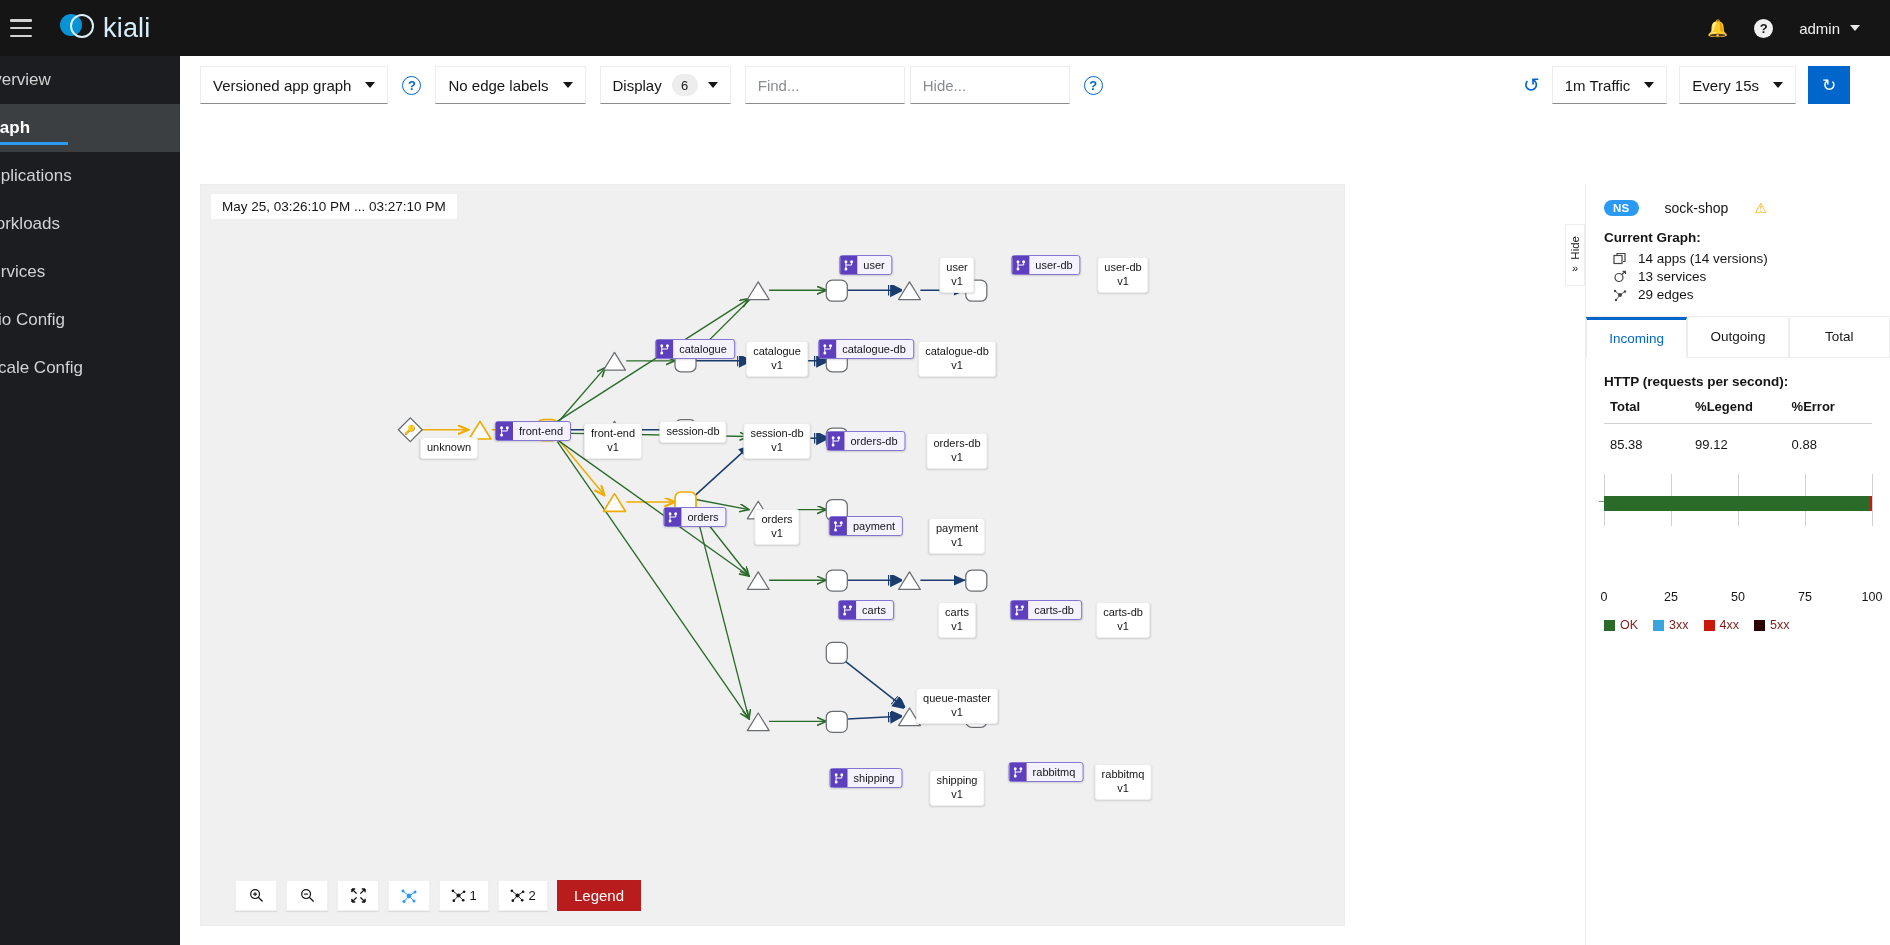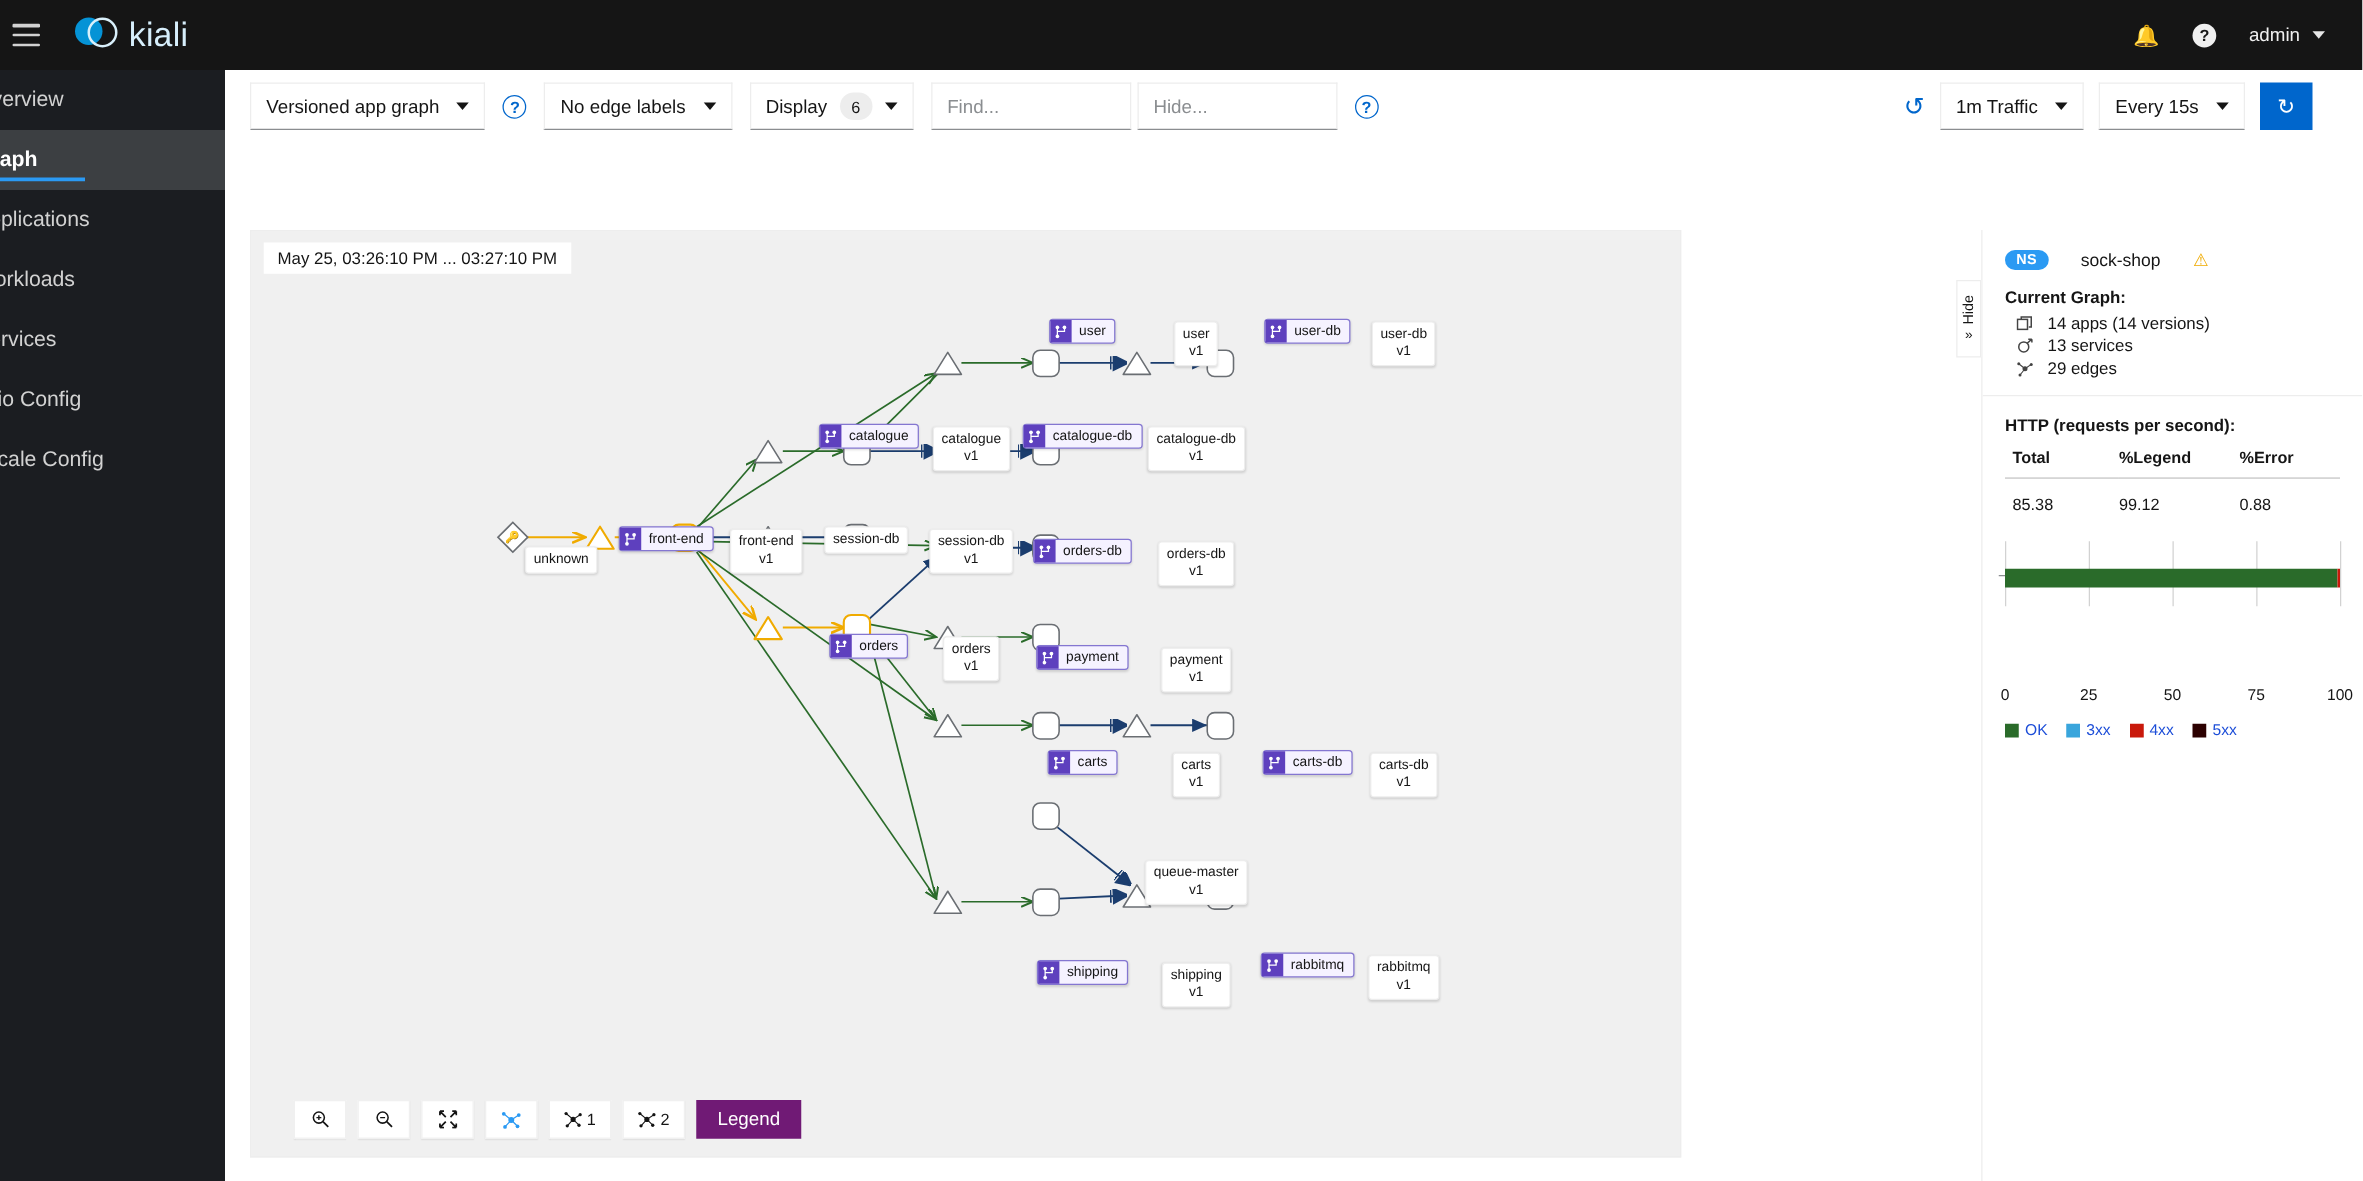--- a/index.html
+++ b/index.html
@@ -115,21 +115,21 @@
     position:absolute; left:34px; bottom:14px; display:flex; align-items:center; gap:9px; z-index:9;
   }
   .bt {
     width:42px; height:31px; background:#fff; border:1px solid #f0f0f0; display:flex;
     align-items:center; justify-content:center; cursor:pointer; color:#151515; font-size:15px;
     box-shadow:0 1px 1px rgba(0,0,0,.08);
   }
   .bt.wide { width:50px; gap:3px; font-size:13px; }
   .bt.active { color:#2b9af3; }
   .legend-btn {
-    height:31px; padding:0 17px; background:#701a75; color:#fff; border:none; font-size:15px;
+    height:31px; padding:0 17px; background:#b91c1c; color:#fff; border:none; font-size:15px;
     cursor:pointer; display:flex; align-items:center; font-family:"Liberation Sans", sans-serif;
   }
 
   
   .hide-tab {
     position:absolute; right:305px; top:168px; width:20px; height:62px; background:#fff;
     border:1px solid #ededed; display:flex; flex-direction:column; align-items:center;
     justify-content:center; cursor:pointer; z-index:8; gap:2px;
   }
   .hide-tab .vtext {
@@ -172,21 +172,21 @@
   .mtable th:nth-child(2), .mtable td:nth-child(2) { width:36%; }
 
   .barchart { margin-top:22px; position:relative; height:62px; }
   .bc-grid { position:absolute; left:0; top:0; width:100%; height:52px; }
   .bc-grid i { position:absolute; top:0; width:1px; height:52px; background:#d2d2d2; }
   .bc-bar { position:absolute; left:0; top:22px; height:15px; display:flex; }
   .bc-tick { position:absolute; left:-5px; top:27px; width:6px; height:1px; background:#8a8d90; }
   .bc-axis { position:relative; margin-top:54px; height:16px; }
   .bc-axis span { position:absolute; font-size:12.5px; color:#151515; transform:translateX(-50%); }
   .bc-legend { display:flex; gap:15px; margin-top:12px; align-items:center; }
-  .bc-legend div { display:flex; align-items:center; gap:5px; font-size:12.5px; color:#1d4ed8; }
+  .bc-legend div { display:flex; align-items:center; gap:5px; font-size:12.5px; color:#7f1d1d; }
   .bc-legend i { width:11px; height:11px; display:block; }
 </style>
 </head>
 <body>
 
 <div id="app">
 
   <div class="topbar">
     <div class="hamburger">
         <i></i>
@@ -644,20 +644,25 @@
               <circle cx="12" cy="3.5" r="1.2" fill="#444"></circle>
               <circle cx="3" cy="12" r="1.2" fill="#444"></circle>
               <path d="M7 7 L2 3 M7 7 L12 3.5 M7 7 L3 12" stroke="#444" stroke-width=".9"></path>
             </svg>
         </span>
         <span>29 edges</span>
       </div>
 
       <div class="sp-divider"></div>
 
+      <div class="tabs">
+        <div class="tab active">Incoming</div>
+        <div class="tab">Outgoing</div>
+        <div class="tab">Total</div>
+      </div>
 
       <div class="http-title">HTTP (requests per second):</div>
 
       <table class="mtable">
         <thead>
           <tr>
             <th>Total</th>
             <th>%Legend</th>
             <th>%Error</th>
           </tr>

